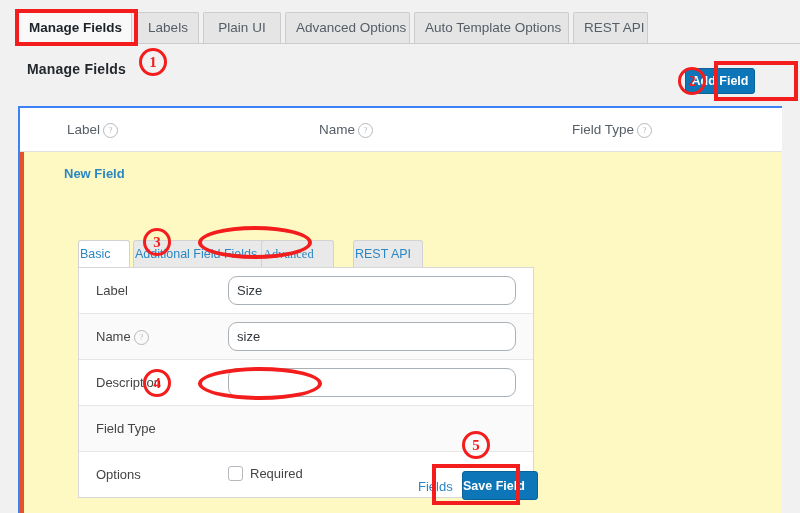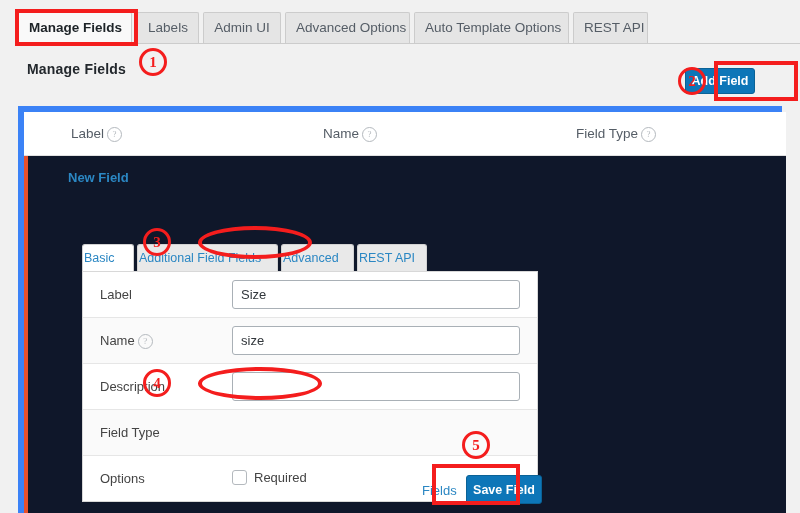--- a/index.html
+++ b/index.html
@@ -85,21 +85,21 @@
     box-sizing: border-box;
   }
 
   
   #fields-panel {
     position: absolute;
     left: 18px; top: 106px;
     width: 764px;
     height: 407px;
     box-sizing: border-box;
-    border: 6px solid #3b82f6;
+    border: 2px solid #3b82f6;
     background: #f1f1f1;
   }
   #list-header {
     position: absolute;
     left: 0; top: 0;
     width: 762px; height: 44px;
     background: #ffffff;
     border-bottom: 1px solid #e1e1e1;
     box-sizing: border-box;
   }
@@ -123,21 +123,21 @@
     margin-left: 3px;
     font-family: "Liberation Serif", serif;
   }
 
   
   #new-field-row {
     position: absolute;
     left: 0; top: 44px;
     width: 762px;
     height: 362px;
-    background: #0f172a;
+    background: #fef9c3;
     border-left: 4px solid #e8502a;
     box-sizing: border-box;
   }
   #new-field-link {
     position: absolute;
     left: 40px; top: 14px;
     font-size: 13px;
     font-weight: bold;
     color: #2b87c3;
   }
@@ -196,21 +196,21 @@
   }
   .row-control {
     position: absolute;
     left: 149px; top: 8px;
   }
   .text-input {
     width: 288px;
     height: 29px;
     box-sizing: border-box;
     border: 1px solid #a9b0b6;
-    border-radius: 3px;
+    border-radius: 9px;
     background: #ffffff;
     font-family: "Liberation Sans", sans-serif;
     font-size: 13px;
     color: #32373c;
     padding: 0 8px;
     line-height: 27px;
   }
   .select-input {
     position: relative;
     width: 288px;
@@ -255,21 +255,21 @@
     position: absolute;
     left: 438px; top: 319px;
     width: 76px; height: 29px;
     background: #0d76b8;
     border: 1px solid #0a6296;
     border-radius: 3px;
     color: #ffffff;
     font-size: 12.5px;
     font-weight: bold;
     line-height: 28px;
-    text-align: center;
+    text-align: left;
     box-sizing: border-box;
   }
 
   
   #annotations {
     position: absolute;
     left: 0; top: 0;
     width: 800px; height: 513px;
     pointer-events: none;
   }
@@ -300,21 +300,21 @@
   }
 </style>
 </head>
 <body>
 
 <div id="tab-strip">
   <div class="strip-line"></div>
 
   <div class="nav-tab active" style="left:18px;width:114px;">Manage Fields</div>
   <div class="nav-tab" style="left:137px;width:62px;">Labels</div>
-  <div class="nav-tab" style="left:203px;width:78px;">Admin UI</div>
+  <div class="nav-tab" style="left:203px;width:78px;">Plain UI</div>
   <div class="nav-tab" style="left:285px;width:125px;">Advanced Options</div>
   <div class="nav-tab" style="left:414px;width:155px;">Auto Template Options</div>
   <div class="nav-tab" style="left:573px;width:75px;">REST API</div>
 </div>
 
 <div id="heading-row">
   <div id="page-title">Manage Fields</div>
 </div>
 
 <div id="add-field-button">Add Field</div>
@@ -333,21 +333,21 @@
     </div>
   </div>
 
   <div id="new-field-row">
 
     <div id="new-field-link">New Field</div>
 
     <div id="inner-tabs">
       <div class="inner-tab active" style="left:0px;width:52px;">Basic</div>
       <div class="inner-tab" style="left:55px;width:141px;">Additional Field Fields</div>
-      <div class="inner-tab" style="left:199px;width:73px;">Advanced</div>
+      <div class="inner-tab" style="left:183px;width:73px;font-family:Liberation Serif, serif;">Advanced</div>
       <div class="inner-tab" style="left:275px;width:70px;">REST API</div>
     </div>
 
     <div id="form-table">
 
       <div class="form-row">
         <div class="row-label">Label</div>
         <div class="row-control">
           <input class="text-input" type="text" value="Size" style="">
         </div>

